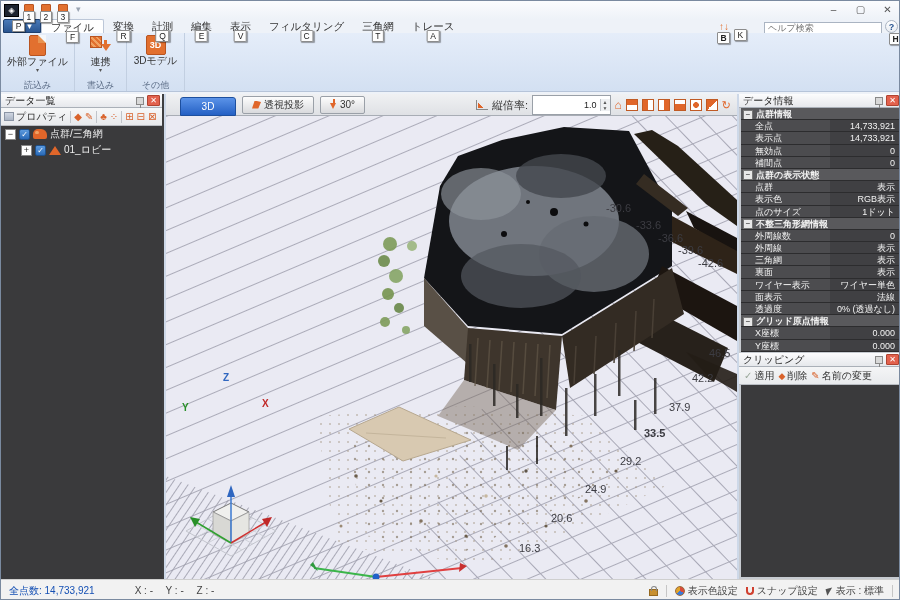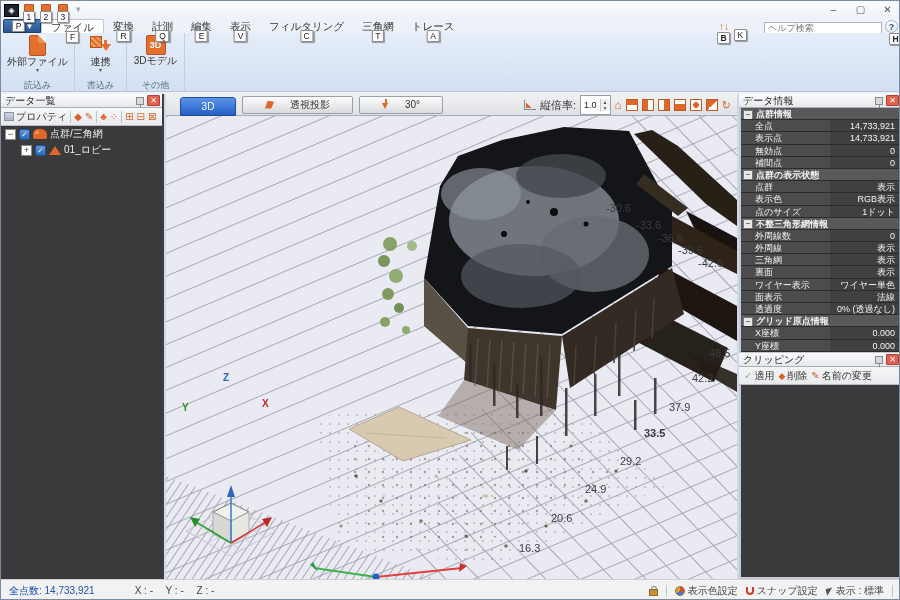--- a/index.html
+++ b/index.html
@@ -64,30 +64,30 @@
   .expander{width:11px;height:11px;background:#fff;border:1px solid #888;color:#333;font-size:9px;line-height:9px;text-align:center;}
   .chk{width:11px;height:11px;background:linear-gradient(#5b9ade,#2a6ab8);border:1px solid #1e4f8a;border-radius:2px;color:#fff;font-size:8px;line-height:10px;text-align:center;}
   .ic-cloud{width:14px;height:10px;background:#e0662a;border-radius:5px 6px 2px 2px;position:relative;}
   .ic-cloud::after{content:"";position:absolute;left:2px;top:2px;width:4px;height:3px;background:#f0a263;border-radius:2px;}
   .ic-mesh{width:0;height:0;border-left:6px solid transparent;border-right:6px solid transparent;border-bottom:9px solid #e0662a;position:relative;}
 
   
   .vp-frame{position:absolute;left:165px;top:0;width:571px;height:485px;border-bottom:2px solid #3e3e40;}
   .vp-tabbar{position:absolute;top:0;left:0;right:0;height:22px;background:linear-gradient(#f0f1f3,#dfe1e5);border-bottom:1px solid #a8adb5;display:flex;align-items:center;}
   .vp-tab3d{width:56px;height:19px;margin:3px 0 0 14px;background:linear-gradient(#5b93e8,#2460c4);border:1px solid #1d4f9e;border-radius:3px 3px 0 0;color:#fff;font-size:10px;text-align:center;line-height:18px;}
-  .vp-btn{height:18px;margin-left:6px;background:linear-gradient(#fdfdfd,#d9dadd);border:1px solid #9aa0a8;border-radius:2px;font-size:10px;color:#333;display:flex;align-items:center;gap:16px;padding:0 22px;}
+  .vp-btn{height:18px;margin-left:6px;background:linear-gradient(#fdfdfd,#d9dadd);border:1px solid #9aa0a8;border-radius:2px;font-size:10px;color:#333;display:flex;align-items:center;gap:3px;padding:0 9px;}
   .persp-icon{width:9px;height:8px;background:#e0662a;clip-path:polygon(0 100%,30% 0,100% 20%,70% 100%);}
   .plumb-icon{width:7px;height:11px;position:relative;}
   .plumb-icon::before{content:"";position:absolute;left:3px;top:0;width:1.5px;height:4px;background:#e0662a;}
   .plumb-icon::after{content:"";position:absolute;left:0;top:4px;border:3.5px solid transparent;border-top:6px solid #e0662a;}
   .vp-right{position:absolute;right:6px;top:0;height:22px;display:flex;align-items:center;gap:4px;}
   .vscale-ico{width:12px;height:10px;border-left:1px solid #888;border-bottom:1px solid #888;position:relative;}
   .vscale-ico::after{content:"";position:absolute;left:1px;bottom:1px;width:8px;height:5px;background:linear-gradient(45deg,#e0662a 40%,transparent 40%);}
   .vp-scale-label{font-size:11px;color:#333;}
-  .spinner{display:flex;align-items:center;border:1px solid #9aa0a8;background:#fff;height:20px;}
+  .spinner{display:flex;align-items:center;border:1px solid #9aa0a8;background:#fff;height:20px;padding-left:48px;}
   .spin-val{font-size:9px;color:#222;padding:0 3px;}
   .spin-btns{display:flex;flex-direction:column;border-left:1px solid #c0c4ca;}
   .spin-b{font-size:5px;line-height:6px;color:#555;padding:0 2px;background:#eef0f2;}
   .home-ico{font-size:12px;color:#e0662a;line-height:14px;}
   .vcube{width:12px;height:12px;border:1px solid #c05a24;background:#fff;}
   .vc1{background:linear-gradient(#e0662a 55%,#fff 55%);}
   .vc2{background:linear-gradient(90deg,#e0662a 50%,#fff 50%);}
   .vc3{background:linear-gradient(270deg,#e0662a 50%,#fff 50%);}
   .vc4{background:linear-gradient(#fff 45%,#e0662a 45%);}
   .vc5{background:radial-gradient(circle at 50% 50%,#e0662a 40%,#fff 42%);}

